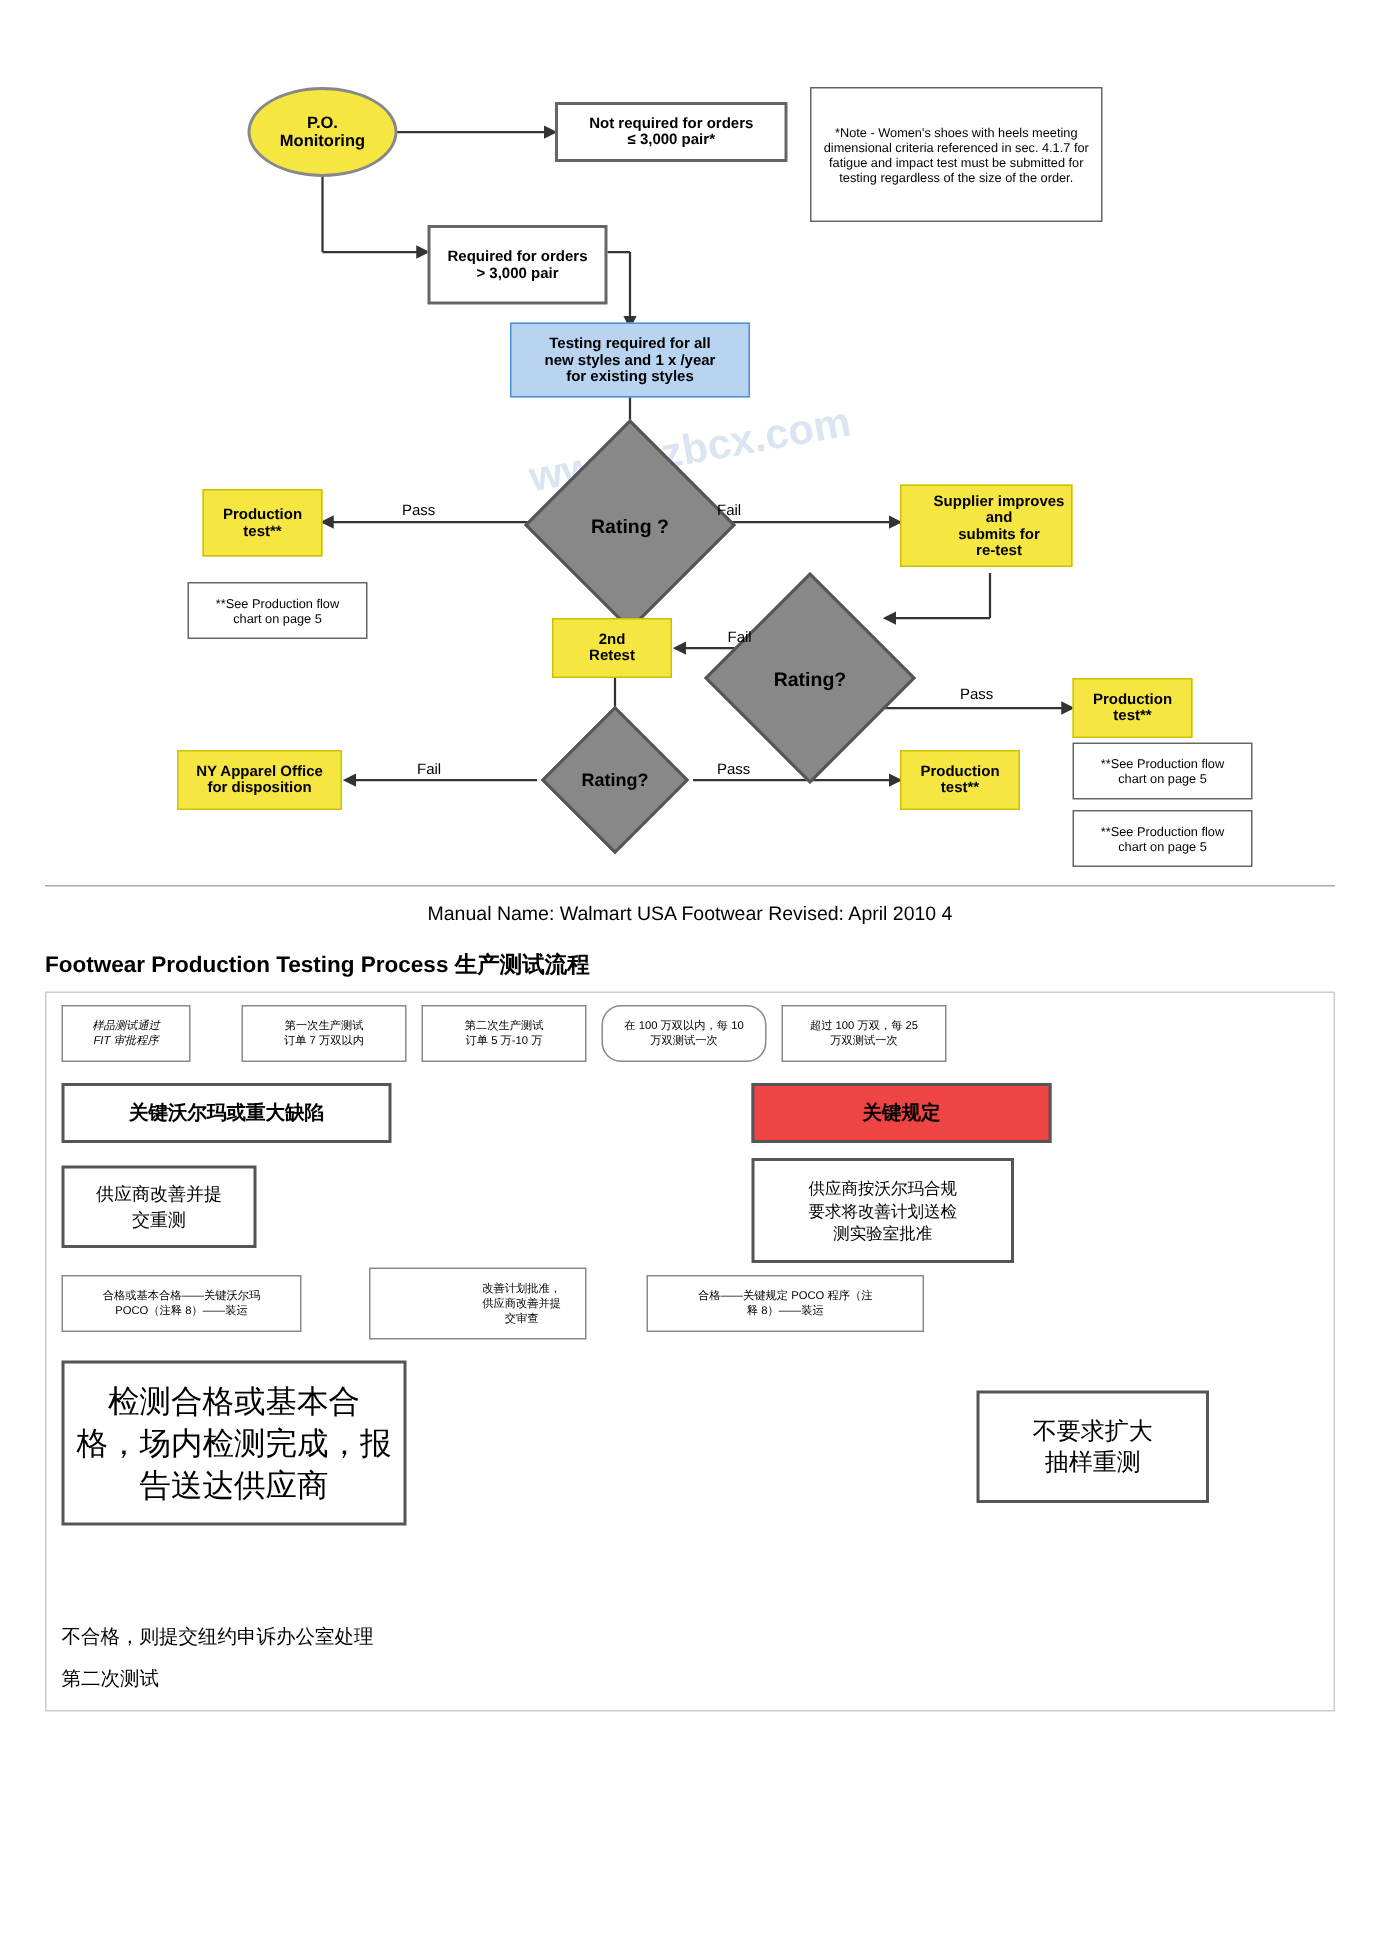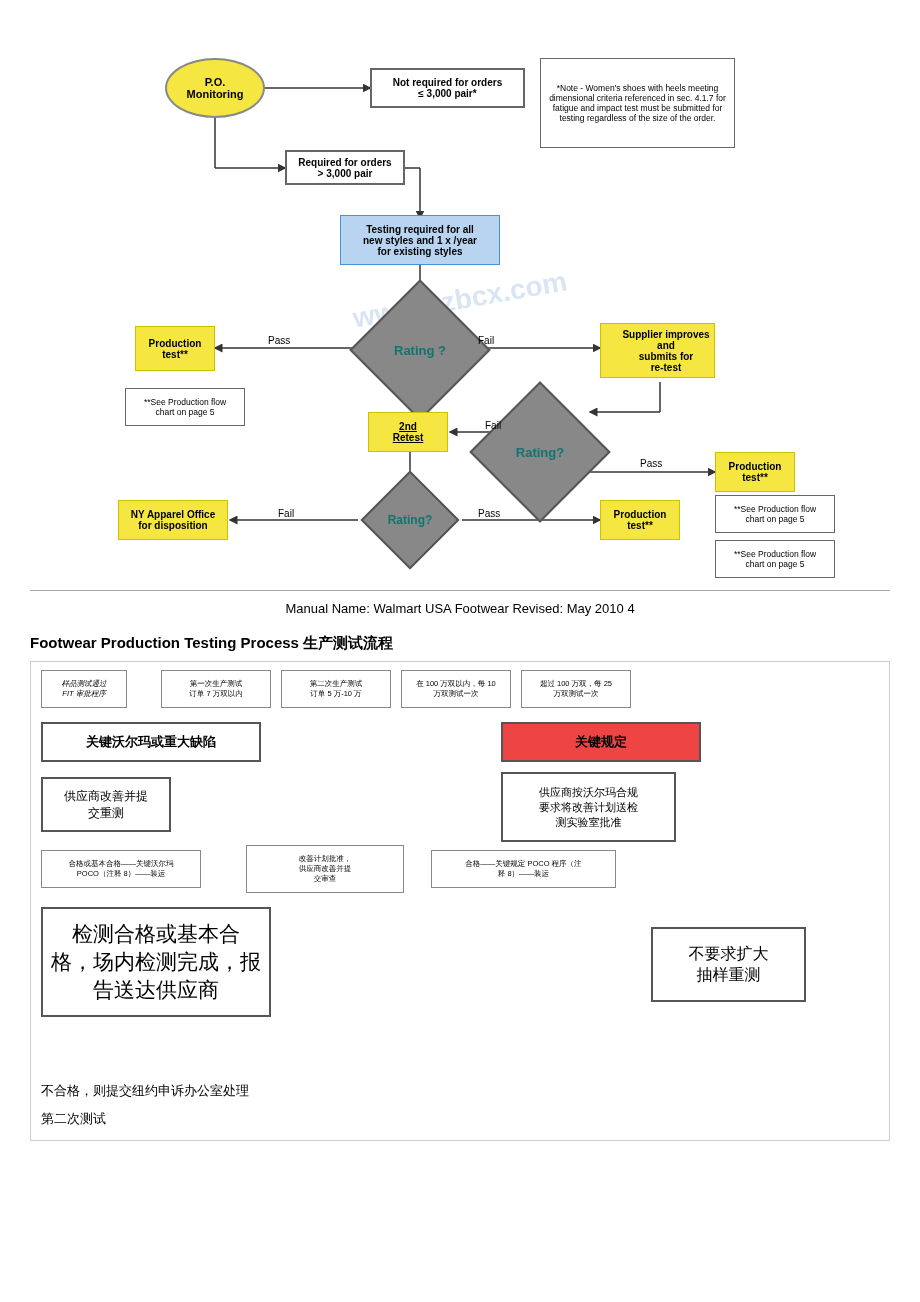--- a/index.html
+++ b/index.html
@@ -75,21 +75,21 @@
       width: 100px;
       height: 100px;
       background: #888;
       transform: rotate(45deg);
       border: 2px solid #555;
     }
     .fc-diamond-label {
       position: absolute;
       font-size: 13px;
       font-weight: bold;
-      color: #0f766e;
+      color: #000000;
       z-index: 2;
       pointer-events: none;
       text-align: center;
     }
 
     
     .fc-arrows {
       position: absolute;
       top: 0; left: 0;
       width: 100%;
@@ -219,21 +219,21 @@
     <div class="fc-node fc-oval" style="width:100px;height:60px;left:135px;top:38px;">
       <span style="white-space:pre-line;font-size:11px;font-weight:bold;">P.O.
 Monitoring</span>
     </div>
 
     <div class="fc-node fc-rect fc-rect-white" style="width:155px;height:40px;left:340px;top:48px;">
       <span style="white-space:pre-line;font-size:10px;">Not required for orders
 ≤ 3,000 pair*</span>
     </div>
 
-    <div class="fc-node fc-rect fc-rect-white" style="width:120px;height:35px;left:255px;top:130px;">
+    <div class="fc-node fc-rect fc-rect-white" style="width:120px;height:53px;left:255px;top:130px;">
       <span style="white-space:pre-line;font-size:10px;">Required for orders
 &gt; 3,000 pair</span>
     </div>
 
     <div class="fc-node fc-rect fc-rect-blue" style="width:160px;height:50px;left:310px;top:195px;">
       <span style="white-space:pre-line;font-size:10px;">Testing required for all
 new styles and 1 x /year
 for existing styles</span>
     </div>
 
@@ -260,21 +260,21 @@
       <span style="white-space:pre-line;font-size:10px;">Supplier improves and
 submits for
 re-test</span>
     </div>
 
     <div class="fc-diamond-wrapper" style="left:460px;top:382px;width:100px;height:100px;">
       <div class="fc-diamond"></div>
       <span class="fc-diamond-label">Rating?</span>
     </div>
 
-    <div class="fc-node fc-rect fc-rect-yellow" style="width:80px;height:40px;left:338px;top:392px;text-decoration:underline;">
+    <div class="fc-node fc-rect fc-rect-yellow" style="width:80px;height:40px;left:338px;top:392px;">
       <span style="white-space:pre-line;font-size:10px;">2nd
 Retest</span>
     </div>
 
     <div class="fc-node fc-rect fc-rect-yellow" style="width:80px;height:40px;left:685px;top:432px;">
       <span style="white-space:pre-line;font-size:10px;">Production
 test**</span>
     </div>
 
     <div class="fc-node fc-rect-note" style="width:120px;height:38px;left:685px;top:475px;">
@@ -306,39 +306,39 @@
     <span class="fc-label" style="left:448px;top:315px;">Fail</span>
     <span class="fc-label" style="left:455px;top:400px;font-size:10px;">Fail</span>
     <span class="fc-label" style="left:610px;top:438px;font-size:10px;">Pass</span>
     <span class="fc-label" style="left:248px;top:488px;font-size:10px;">Fail</span>
     <span class="fc-label" style="left:448px;top:488px;font-size:10px;">Pass</span>
 
   </div>
 
   <hr class="divider">
 
-  <div class="caption">Manual Name: Walmart USA Footwear Revised: May 2010 4</div>
+  <div class="caption">Manual Name: Walmart USA Footwear Revised: April 2010 4</div>
 
   <div class="section-title">Footwear Production Testing Process 生产测试流程</div>
 
   <div class="prod-flow">
 
     <div class="pf-node pf-rect-sm" style="width:86px;height:38px;left:10px;top:8px;padding:2px;font-style:italic;">
       <span style="white-space:pre-line;font-size:7.5px;">样品测试通过
 FIT 审批程序</span>
     </div>
     <div class="pf-node pf-rect-sm" style="width:110px;height:38px;left:130px;top:8px;padding:2px;">
       <span style="white-space:pre-line;font-size:7.5px;">第一次生产测试
 订单 7 万双以内</span>
     </div>
     <div class="pf-node pf-rect-sm" style="width:110px;height:38px;left:250px;top:8px;padding:2px;">
       <span style="white-space:pre-line;font-size:7.5px;">第二次生产测试
 订单 5 万-10 万</span>
     </div>
-    <div class="pf-node pf-rect-sm" style="width:110px;height:38px;left:370px;top:8px;padding:2px;">
+    <div class="pf-node pf-rect-sm" style="width:110px;height:38px;left:370px;top:8px;padding:2px;border-radius:13px;">
       <span style="white-space:pre-line;font-size:7.5px;">在 100 万双以内，每 10
 万双测试一次</span>
     </div>
     <div class="pf-node pf-rect-sm" style="width:110px;height:38px;left:490px;top:8px;padding:2px;">
       <span style="white-space:pre-line;font-size:7.5px;">超过 100 万双，每 25
 万双测试一次</span>
     </div>
 
     <div class="pf-node" style="width:220px;height:40px;left:10px;top:60px;border:2px solid #555;background:#fff;font-size:13px;font-weight:bold;">
       <span>关键沃尔玛或重大缺陷</span>
@@ -356,21 +356,21 @@
     <div class="pf-node" style="width:175px;height:70px;left:470px;top:110px;border:2px solid #555;background:#fff;font-size:11px;padding:4px;">
       <span style="white-space:pre-line;">供应商按沃尔玛合规
 要求将改善计划送检
 测实验室批准</span>
     </div>
 
     <div class="pf-node pf-rect-sm" style="width:160px;height:38px;left:10px;top:188px;padding:2px;">
       <span style="white-space:pre-line;font-size:7.5px;">合格或基本合格——关键沃尔玛
 POCO（注释 8）——装运</span>
     </div>
-    <div class="pf-node pf-rect-sm" style="width:158px;height:48px;left:215px;top:183px;padding:16px;">
+    <div class="pf-node pf-rect-sm" style="width:145px;height:48px;left:215px;top:183px;padding:16px;justify-content:flex-end;">
       <span style="white-space:pre-line;font-size:7.5px;">改善计划批准，
 供应商改善并提
 交审查</span>
     </div>
     <div class="pf-node pf-rect-sm" style="width:185px;height:38px;left:400px;top:188px;padding:2px;">
       <span style="white-space:pre-line;font-size:7.5px;">合格——关键规定 POCO 程序（注
 释 8）——装运</span>
     </div>
 
     <div class="pf-node pf-rect-lg" style="width:230px;height:110px;left:10px;top:245px;font-size:17px;padding:6px;border:2px solid #555;">

